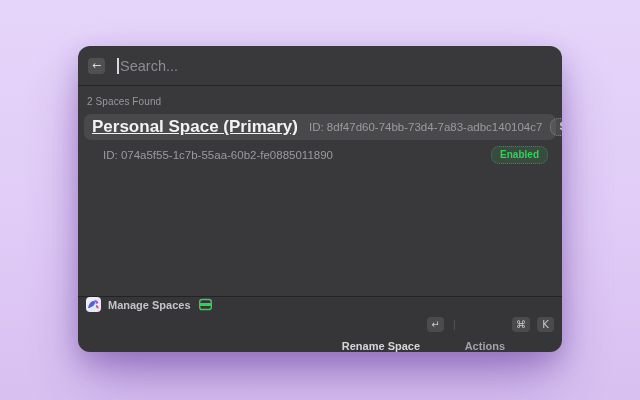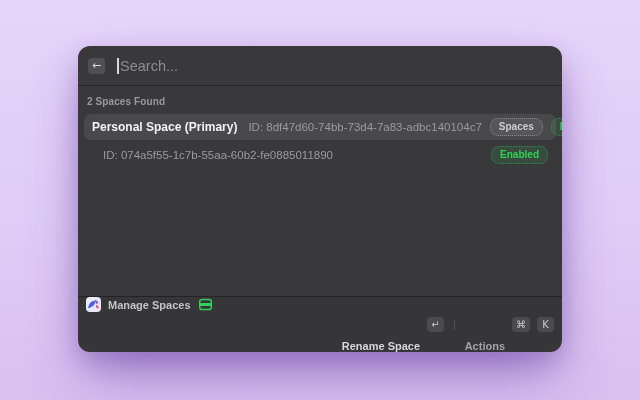--- a/index.html
+++ b/index.html
@@ -69,40 +69,41 @@
     color: #0ea5e9;
     font-size: 14.5px;
     padding-left: 15px;
     font-family: "Liberation Sans", "DejaVu Sans", sans-serif;
   }
   .search-input::placeholder { color: #8c8c92; opacity: 1; }
   
   .list { flex: 1; padding-top: 6px; overflow: hidden; }
   .list-header {
     font-size: 10px;
-    font-weight: bold;
+    font-weight: normal;
     color: #98989e;
     padding: 4px 0 7px 9px;
     letter-spacing: 0.1px;
   }
   .row {
     height: 26px;
     margin: 0 6px 2px 6px;
     border-radius: 7px;
     display: flex;
     align-items: center;
     padding: 0 8px;
     cursor: pointer;
   }
   .row.selected { background: #49494b; }
   .row-title {
-    font-size: 12px;
+    font-size: 17px;
     font-weight: bold;
     color: #f2f2f4;
     white-space: nowrap;
+    text-decoration: underline;
   }
   .row-id {
     font-size: 11.5px;
     color: #9a9aa0;
     margin-left: 11px;
     white-space: nowrap;
   }
   .row-spacer { flex: 1; }
   .badge {
     font-size: 10px;

